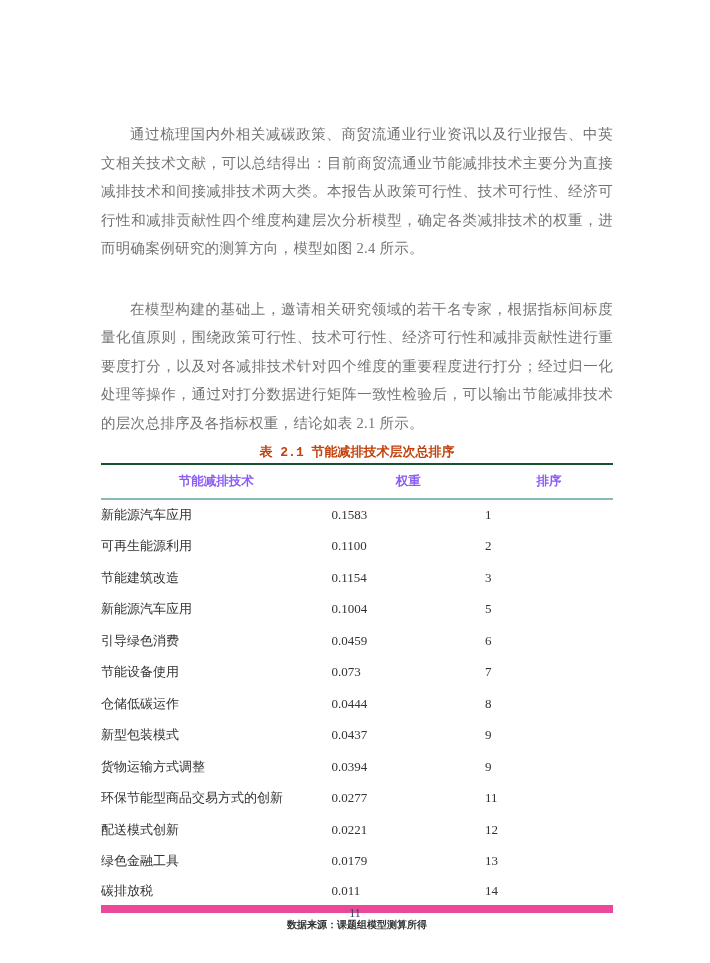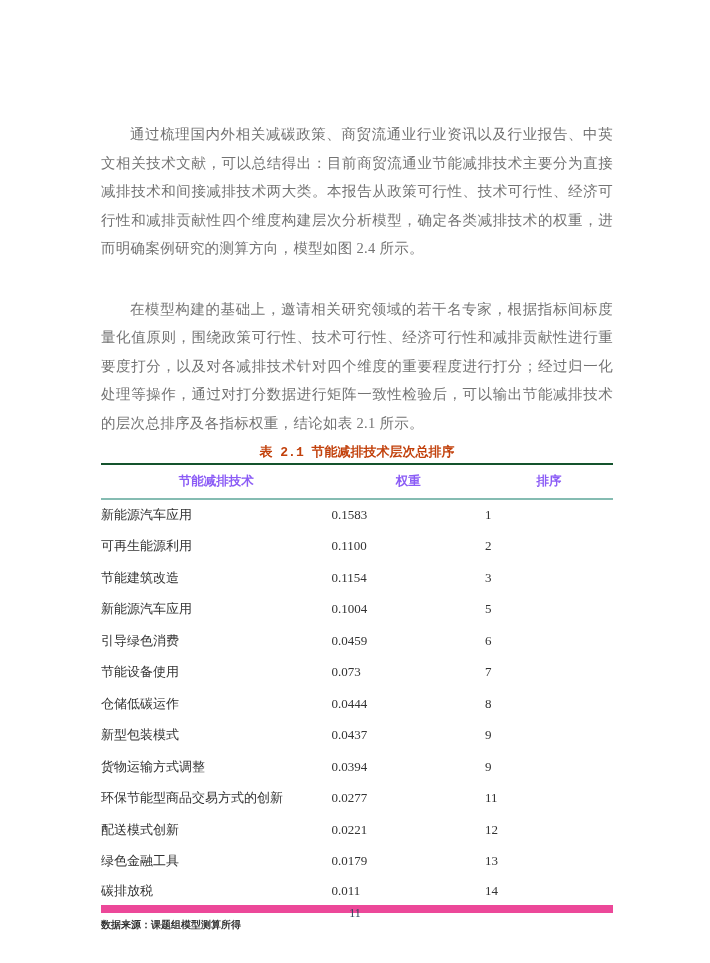--- a/index.html
+++ b/index.html
@@ -64,21 +64,21 @@
   }
   .rank-table tr:last-child td { border-bottom: 8px solid #ec4899; }
   .col-tech { width: 45%; }
   .col-weight { width: 30%; }
   .col-rank { width: 25%; }
   .source-note {
     margin-top: 5px;
     font-size: 10px;
     font-weight: bold;
     color: #333333;
-    text-align: left;
+    text-align: center;
   }
   .page-number {
     position: absolute;
     left: 0;
     right: 0;
     top: 906px;
     text-align: center;
     font-size: 12px;
     color: #30445e;
     font-family: "Liberation Serif", "DejaVu Serif", serif;

